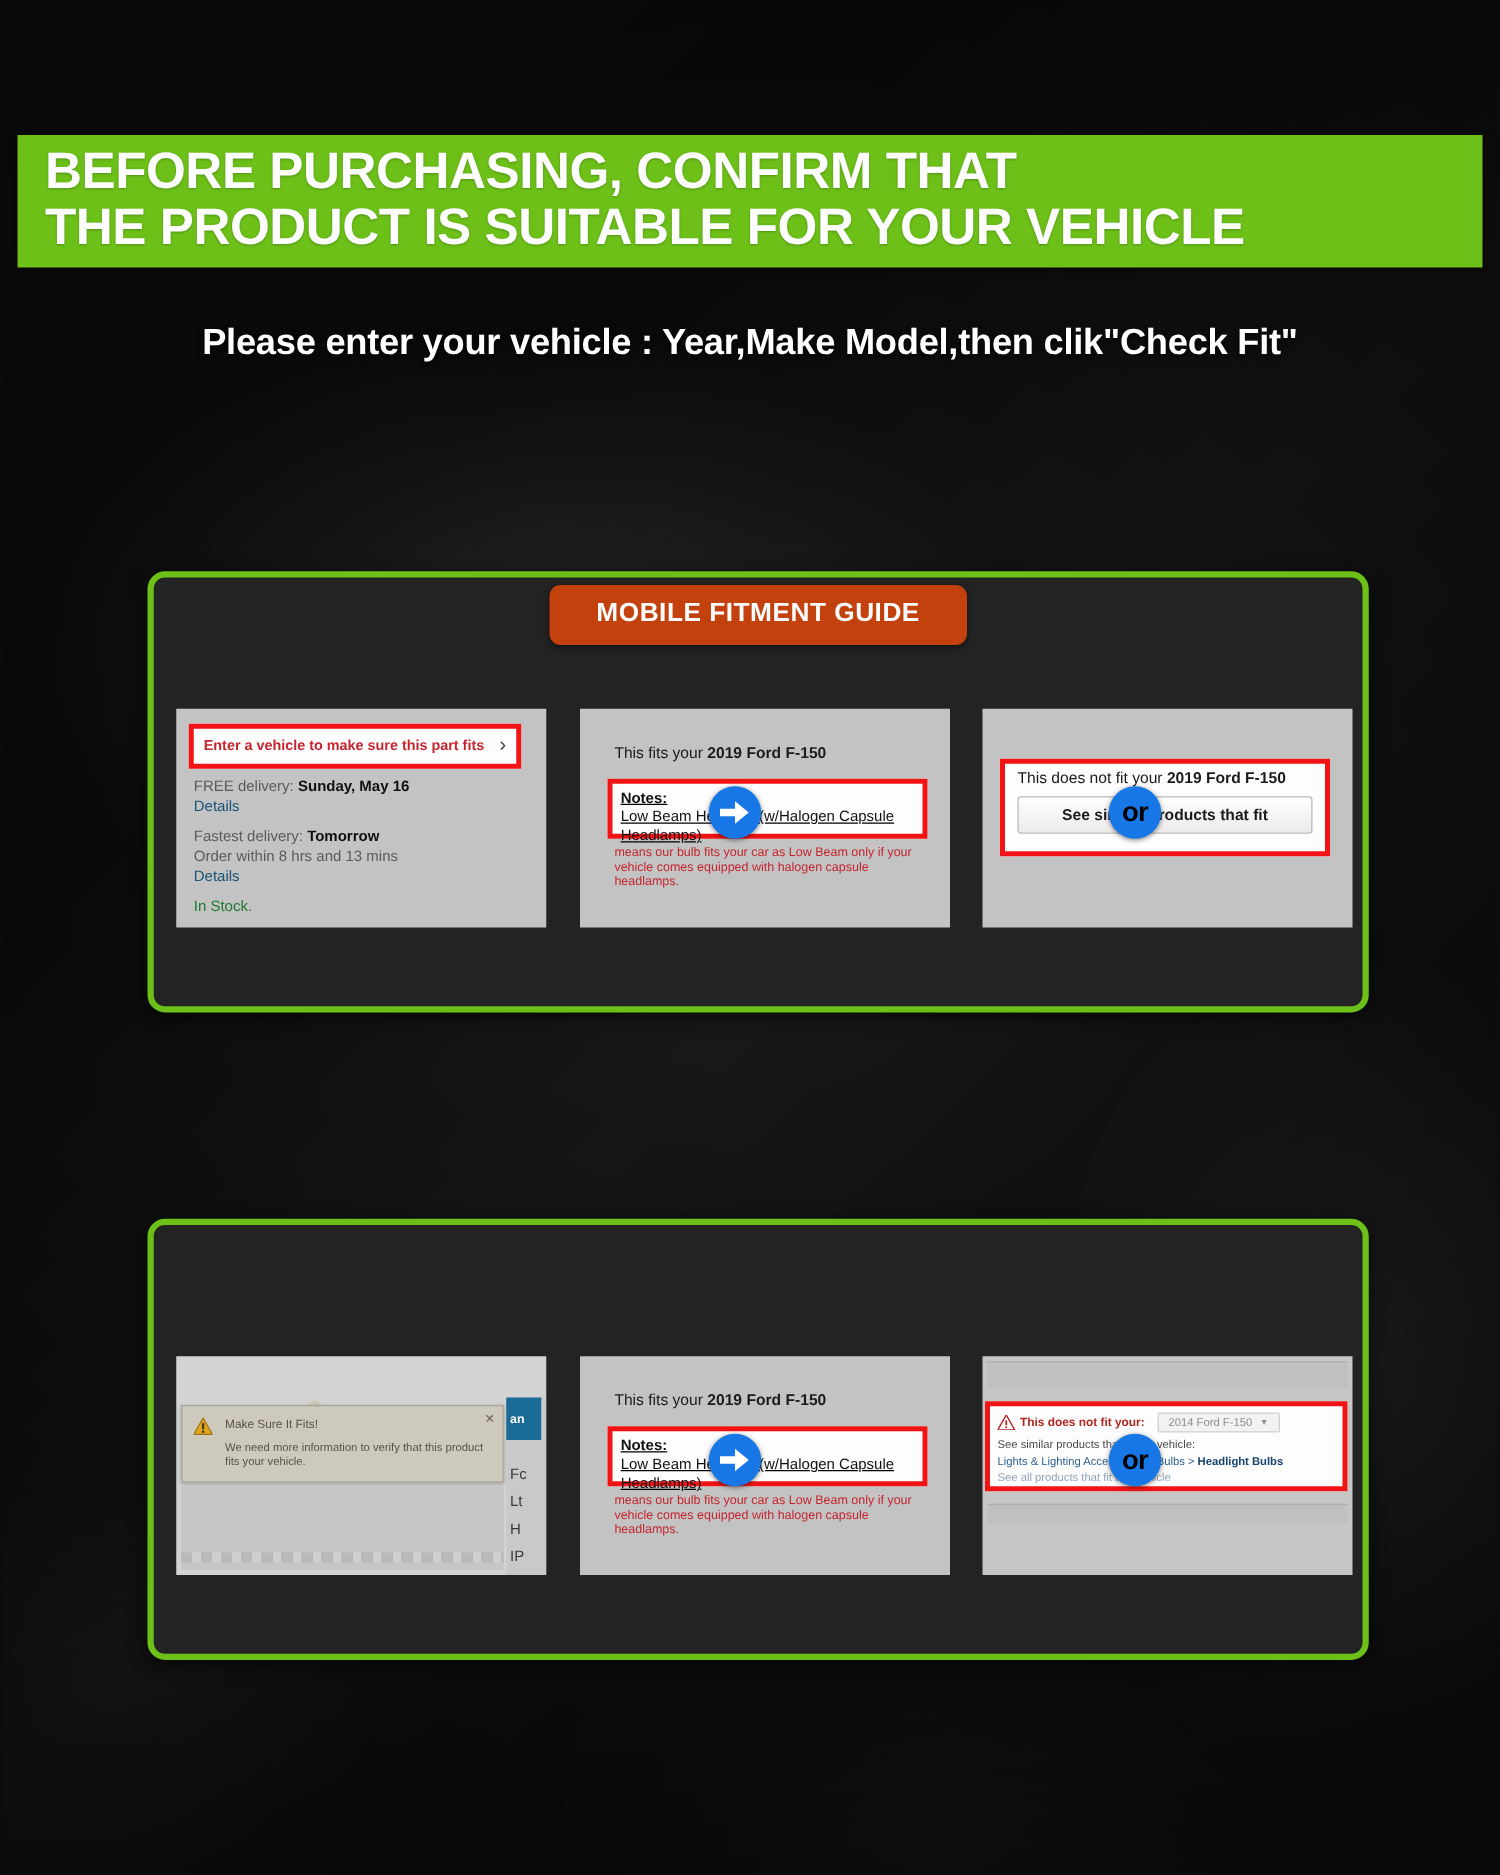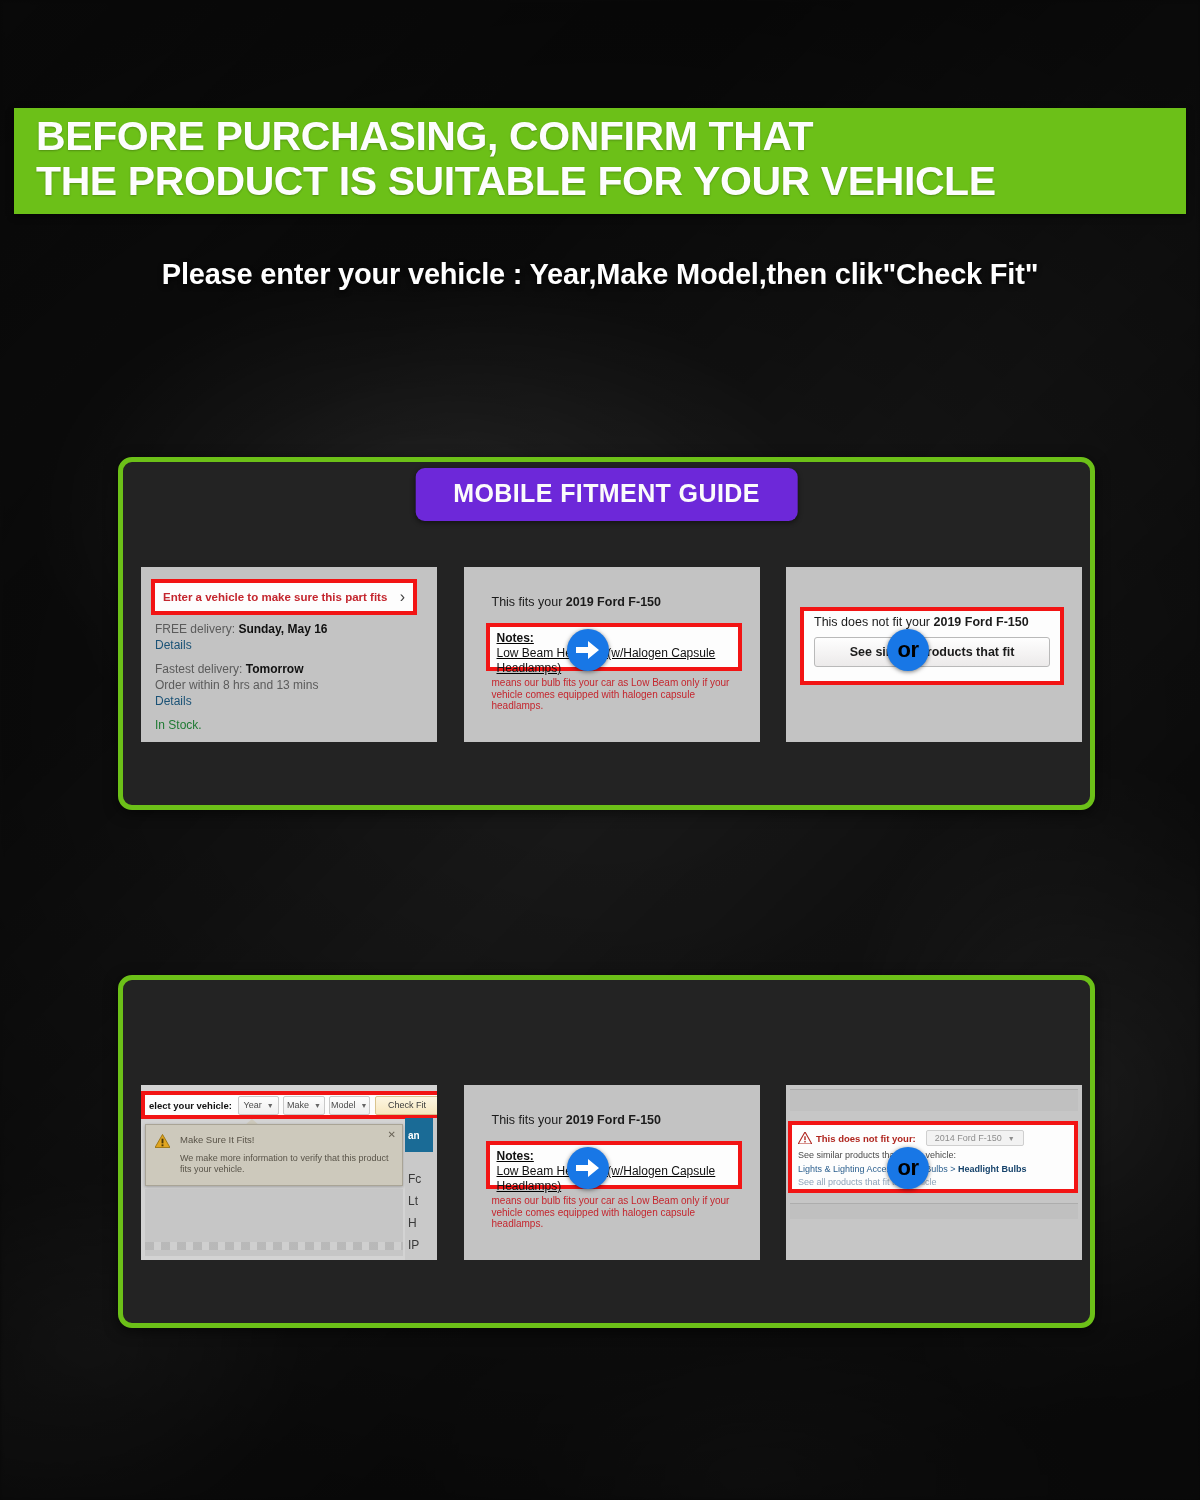--- a/index.html
+++ b/index.html
@@ -89,24 +89,24 @@
     box-shadow: 0 3px 14px rgba(0,0,0,.6);
   }
   #guide-mobile  { top: 457px;  height: 353px; }
   #guide-desktop { top: 975px;  height: 353px; }
 
   .guide-title {
     position: absolute;
     left: 50%;
     transform: translateX(-50%);
     top: 6px;
-    background: #6d28d9;
+    background: #c2410c;
     color: #fbfbfb;
     font-weight: 700;
-    font-size: 25px;
+    font-size: 21px;
     letter-spacing: 0.4px;
     padding: 11px 38px 13px;
     border-radius: 9px;
     white-space: nowrap;
     box-shadow: 0 2px 5px rgba(0,0,0,.45);
   }
 
   .panels {
     position: absolute;
     left: 18px;
@@ -347,48 +347,30 @@
         <span class="or-text">or</span>
       </div>
     </div>
   </div>
 
   <div class="guide" id="guide-desktop">
 
     <div class="panels">
 
       <div class="shot d1">
-        <div class="redbox d1-hl">
-          <div class="d1-bar">
-            <span class="lead">elect your vehicle:</span>
-            <span class="d1-sel">
-              <span>Year</span>
-              <span class="car">▼</span>
-            </span>
-            <span class="d1-sel">
-              <span>Make</span>
-              <span class="car">▼</span>
-            </span>
-            <span class="d1-sel">
-              <span>Model</span>
-              <span class="car">▼</span>
-            </span>
-            <span class="d1-fit">Check Fit</span>
-          </div>
-        </div>
 
         <div class="d1-tipnub"></div>
         <div class="d1-tip">
           <svg class="warn" width="15" height="14" viewBox="0 0 16 14">
             <path d="M8 0 L16 14 H0 Z" fill="#e0a520" stroke="#9b7413" stroke-width="1"></path>
             <rect x="7" y="4.5" width="2" height="5" fill="#4a3807"></rect>
             <rect x="7" y="10.6" width="2" height="2" fill="#4a3807"></rect>
           </svg>
           <div class="h">Make Sure It Fits!</div>
-          <div class="p">We make more information to verify that this product fits your vehicle.</div>
+          <div class="p">We need more information to verify that this product fits your vehicle.</div>
           <div class="x">✕</div>
         </div>
 
         <div class="d1-right">
           <div class="tag">an</div>
           <div class="frag" style="top:54px">Fc</div>
           <div class="frag" style="top:76px">Lt</div>
           <div class="frag" style="top:98px">H</div>
           <div class="frag" style="top:120px">IP</div>
         </div>

